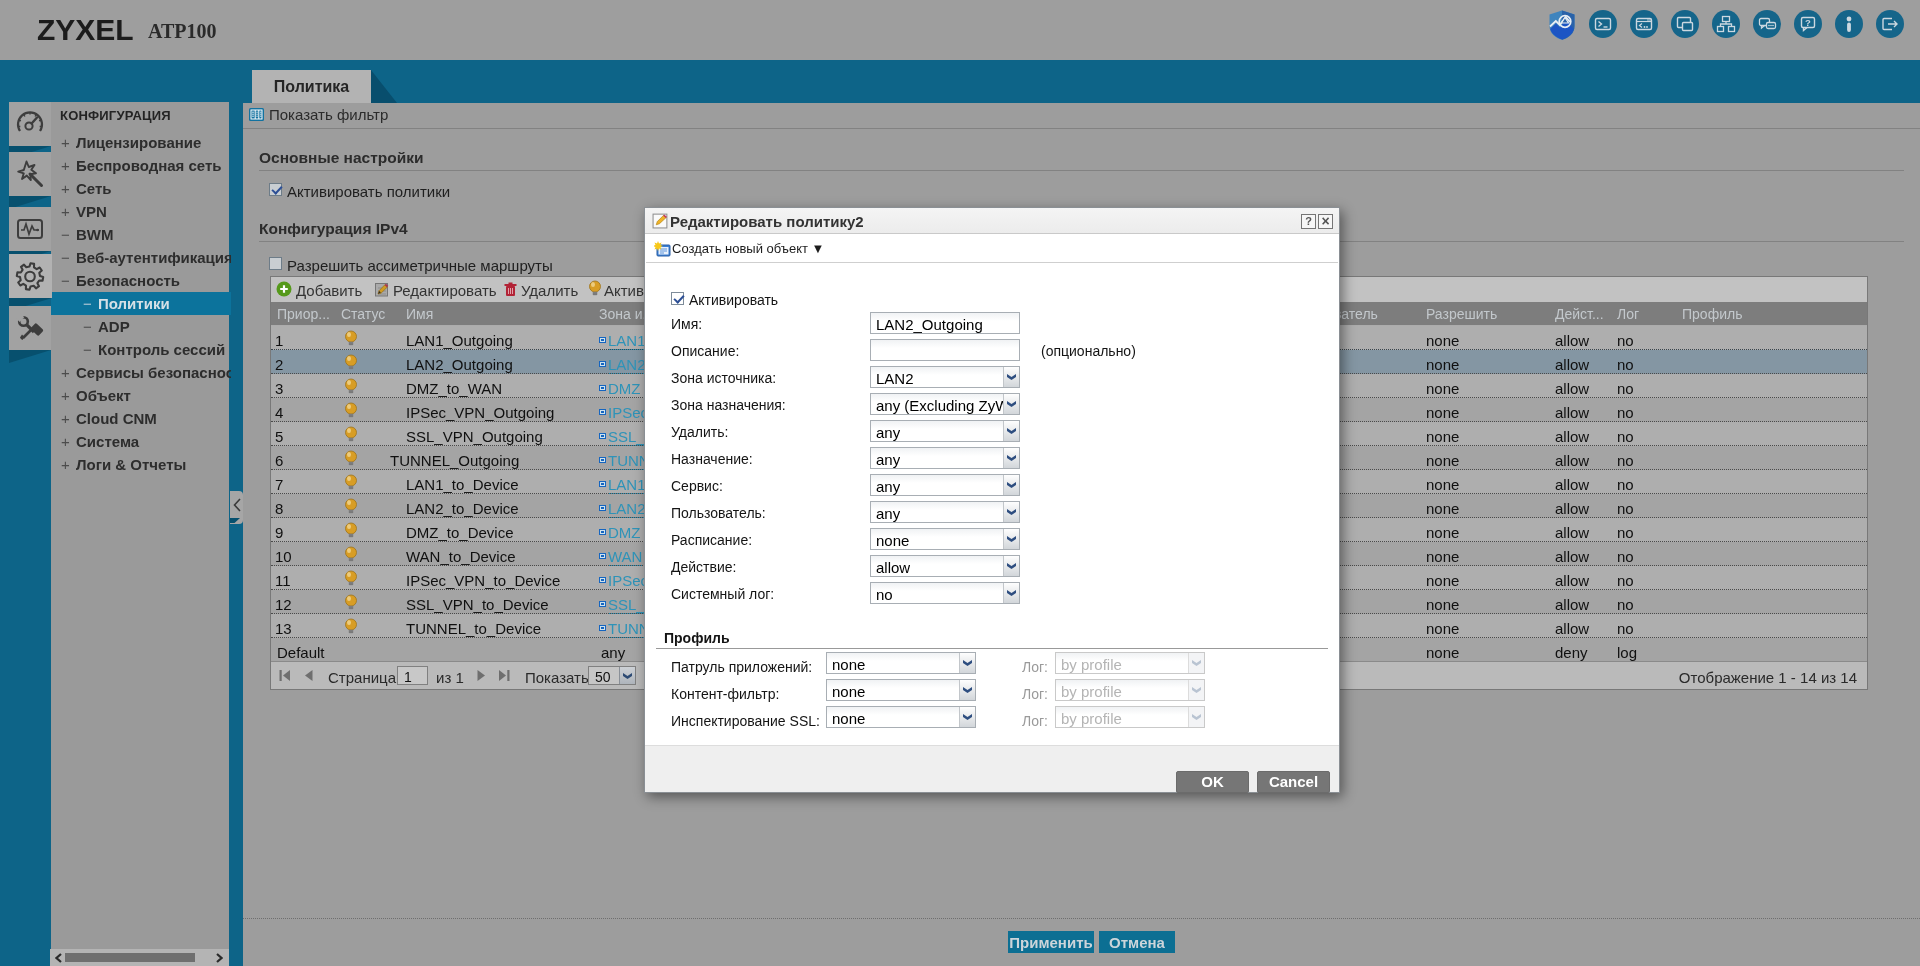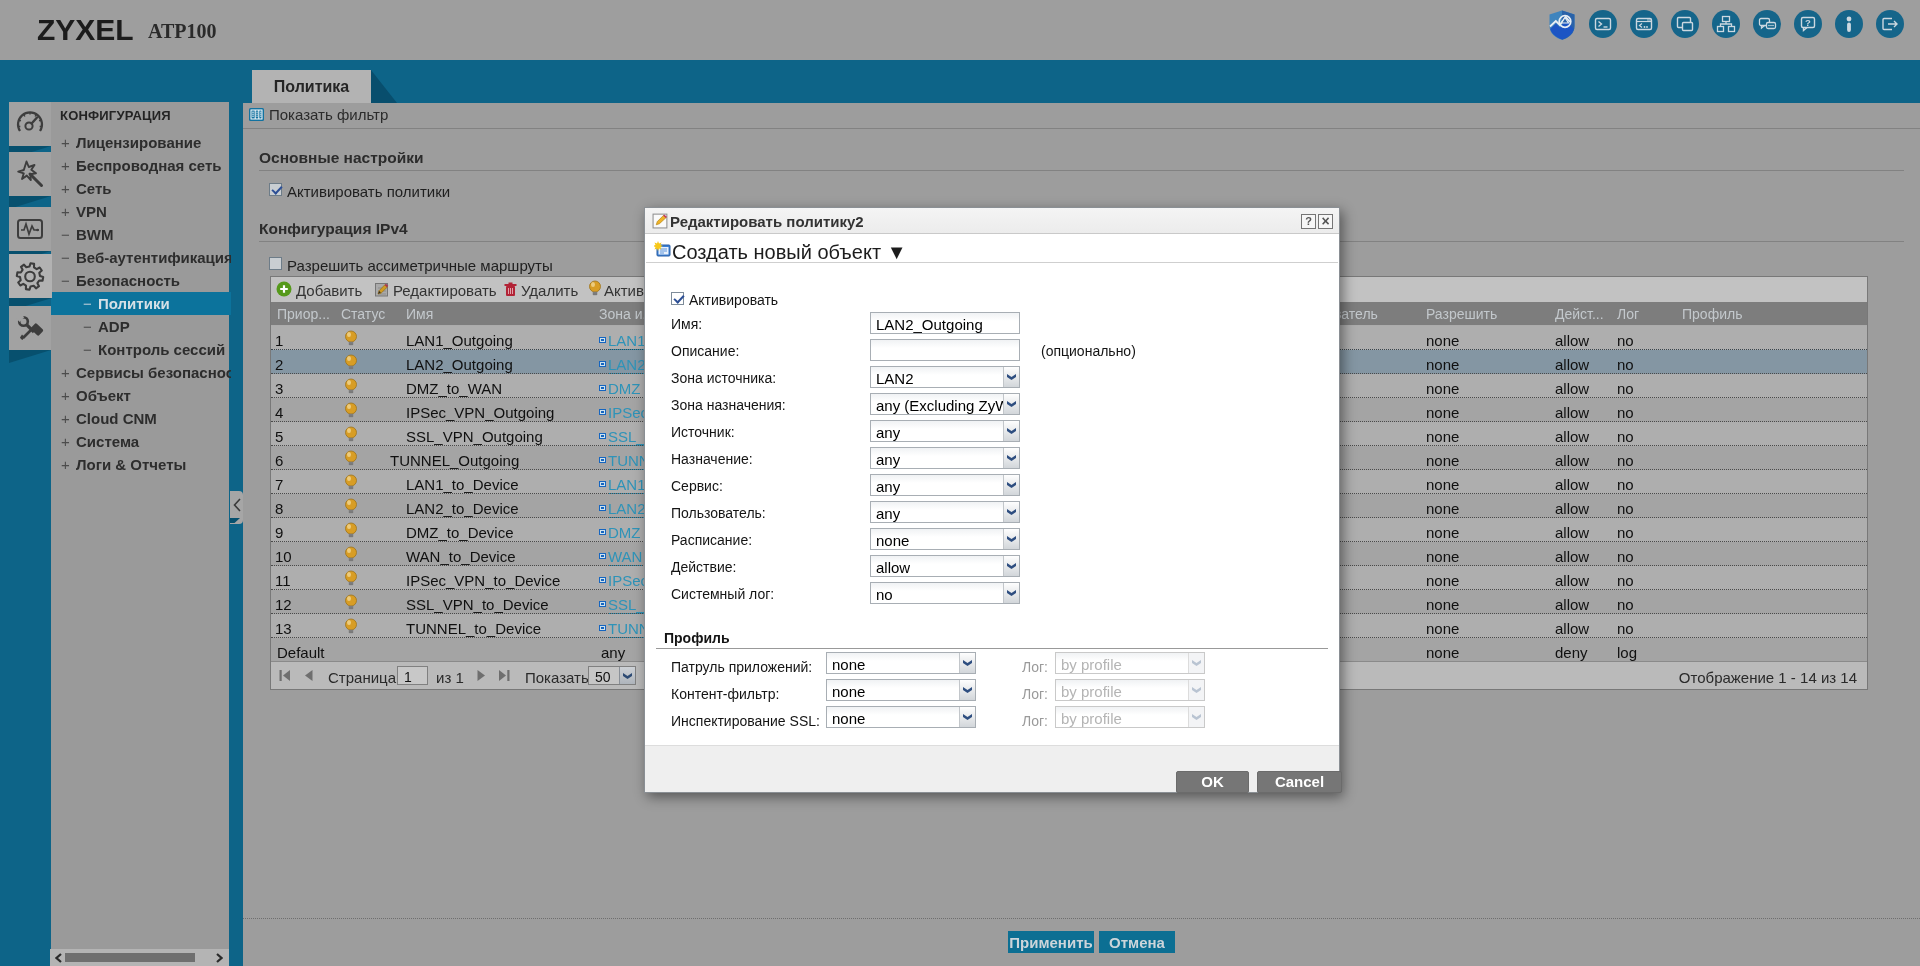--- a/index.html
+++ b/index.html
@@ -76,21 +76,21 @@
 
 #botline { position:absolute; left:0px; top:815px; width:1677px; border-top:1px dotted #6f6f6f; }
 .tealbtn { position:absolute; top:828px; height:22px; background:#0c6f93; color:#ccd5da; font-size:15px; font-weight:bold; text-align:center; line-height:23px; }
 
 
 #modal { left:644px; top:207px; width:696px; height:586px; background:#fff; border:1px solid #8a8f94; box-shadow:3px 4px 12px rgba(0,0,0,.45); z-index:10; font-size:14px; }
 #mtitle { position:absolute; left:0; top:0; width:694px; height:26px; background:linear-gradient(#f4f4f4,#ececec); border-bottom:1px solid #c9c9c9; }
 #mtitle b { position:absolute; left:25px; top:5px; font-size:15px; color:#333; }
 .mbtn { position:absolute; top:6px; width:15px; height:15px; background:#f6f6f6; border:1px solid #757575; color:#555; font-size:11px; font-weight:bold; text-align:center; line-height:13px; }
 #mcreate { position:absolute; left:0; top:27px; width:694px; height:28px; background:#fff; }
-#mcreate span { position:absolute; left:27px; top:6px; font-size:20px; color:#1c1c1c; }
+#mcreate span { position:absolute; left:27px; top:6px; font-size:13px; color:#1c1c1c; }
 #mcreate .sep { position:absolute; left:1px; bottom:0; width:692px; border-top:1px solid #cfcfcf; }
 .mlabel { position:absolute; left:26px; font-size:14px; color:#141414; }
 .minput { position:absolute; left:225px; width:150px; height:22px; background:linear-gradient(#f0f2f4, #fff 40%); border:1px solid #a8aeb4; font-size:15px; color:#000; padding:3px 0 0 5px; }
 .msel { position:absolute; left:225px; width:150px; height:22px; background:linear-gradient(#f0f2f4, #fff 40%); border:1px solid #a8aeb4; font-size:15px; color:#000; }
 .msel .tx { position:absolute; left:5px; top:3px; white-space:nowrap; overflow:hidden; max-width:130px; }
 .msel .btn { position:absolute; right:0; top:0; width:16px; height:20px; background:linear-gradient(#fefefe,#d2d6da); border-left:1px solid #c2c6ca; }
 .msel .btn:after { content:""; position:absolute; left:3px; top:7px; width:9px; height:6px; background:#2e4e80; clip-path:polygon(0 0,50% 48%,100% 0,100% 52%,50% 100%,0 52%); }
 .msel.dis { border-color:#c9c9c9; color:#b4b4b4; }
 .msel.dis .btn { background:#f3f4f6; border-left:1px solid #dcdcdc; }
 .msel.dis .btn:after { background:#b9c4d2; }
@@ -592,21 +592,21 @@
   <div class="mlabel" style="top:162px">Зона источника:</div>
   <div class="msel" style="top:158px">
       <span class="tx">LAN2</span>
       <span class="btn"></span>
     </div>
   <div class="mlabel" style="top:189px">Зона назначения:</div>
   <div class="msel" style="top:185px">
       <span class="tx">any (Excluding ZyW</span>
       <span class="btn"></span>
     </div>
-  <div class="mlabel" style="top:216px">Источник:</div>
+  <div class="mlabel" style="top:216px">Удалить:</div>
   <div class="msel" style="top:212px">
       <span class="tx">any</span>
       <span class="btn"></span>
     </div>
   <div class="mlabel" style="top:243px">Назначение:</div>
   <div class="msel" style="top:239px">
       <span class="tx">any</span>
       <span class="btn"></span>
     </div>
   <div class="mlabel" style="top:270px">Сервис:</div>
@@ -664,15 +664,15 @@
       <span class="btn"></span>
     </div>
   <div class="mlabel" style="left:377px;top:505px;color:#9a9a9a">Лог:</div>
   <div class="msel dis" style="left:410px;top:498px">
       <span class="tx">by profile</span>
       <span class="btn"></span>
     </div>
 
   <div id="mfoot">
     <div class="gbtn" style="left:531px;width:73px">OK</div>
-    <div class="gbtn" style="left:612px;width:85px">Cancel</div>
+    <div class="gbtn" style="left:612px;width:73px">Cancel</div>
   </div>
 </div>
 
 </body></html>

